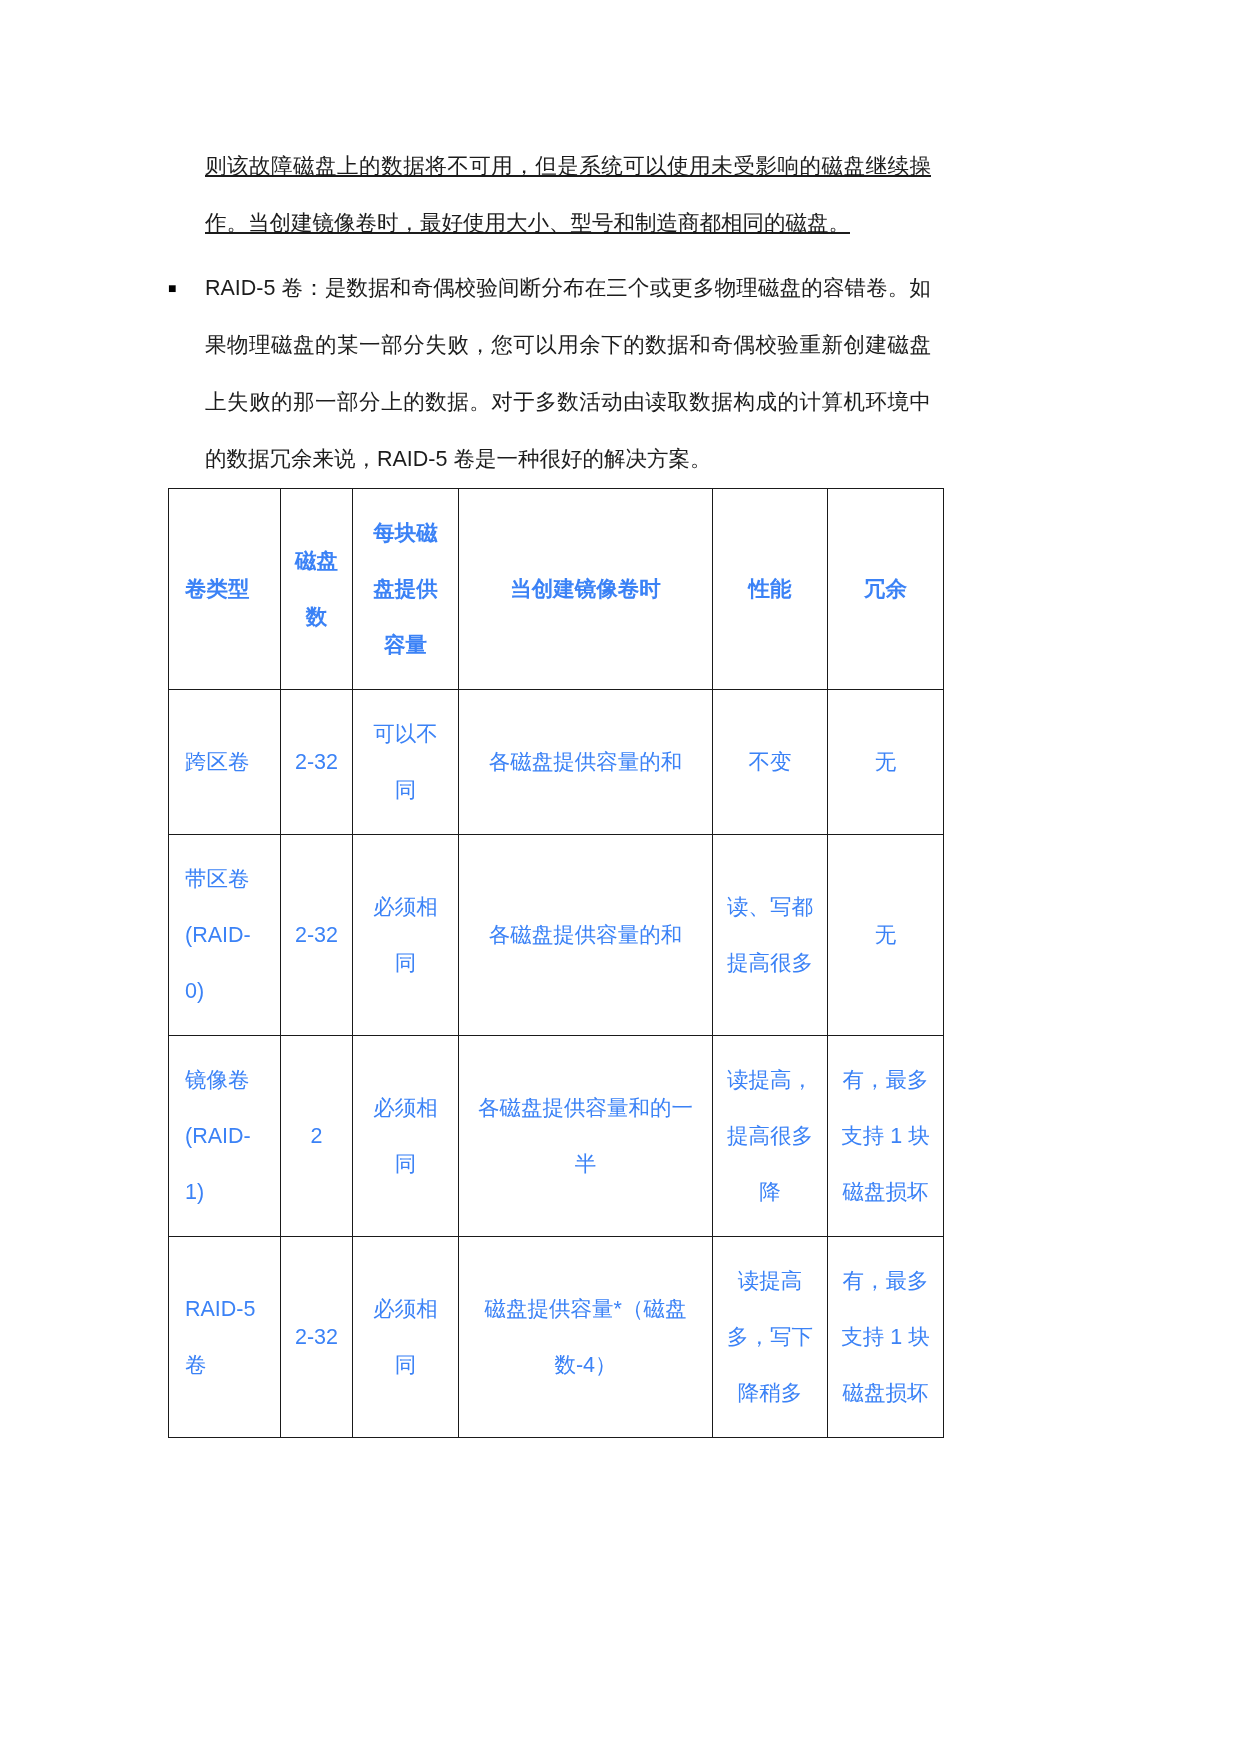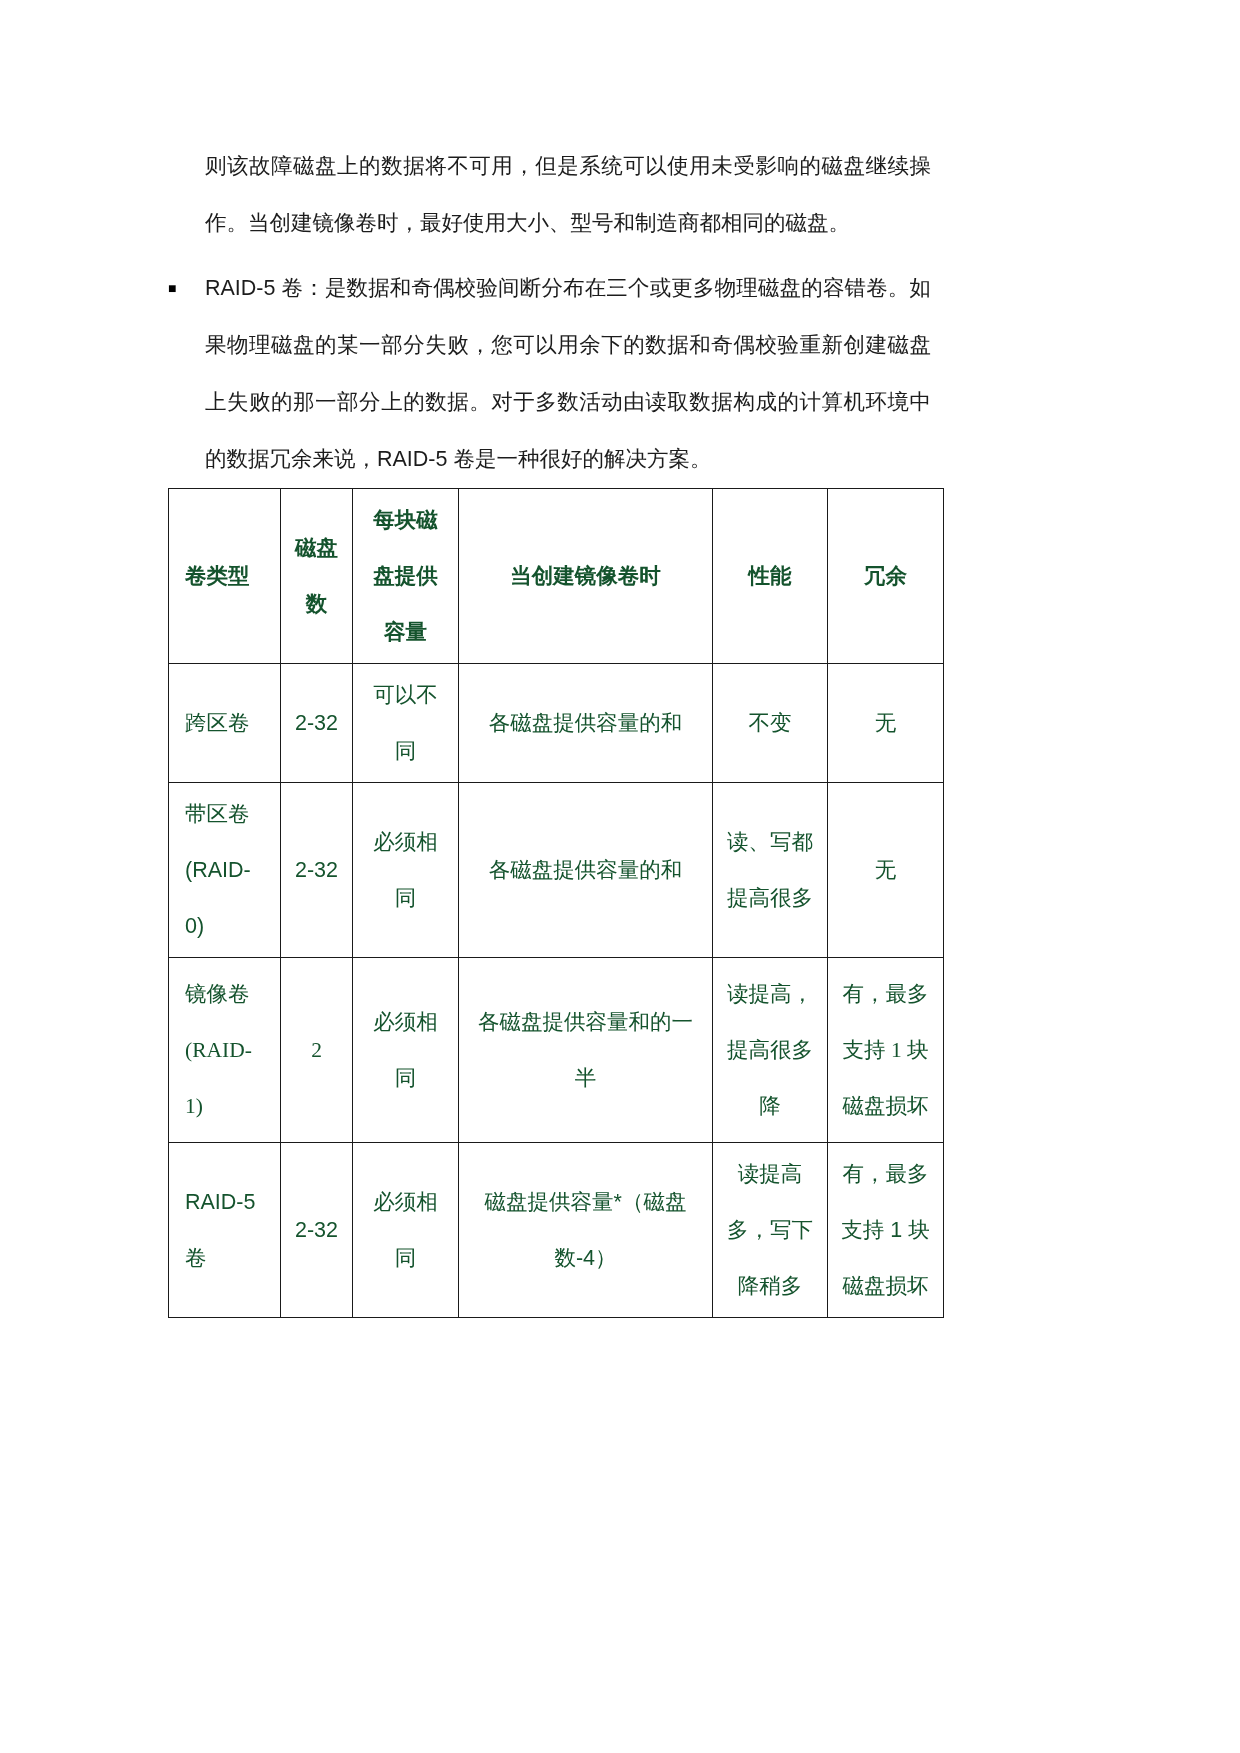--- a/index.html
+++ b/index.html
@@ -16,20 +16,21 @@
     position: absolute;
     left: 168px;
     top: 138px;
     width: 775px;
   }
   .para {
     margin: 0 12px 0 37px;
     font-size: 21.5px;
     line-height: 57px;
     text-align: justify;
+    text-decoration: underline;
   }
   .bullet {
     display: flex;
     margin-top: 8px;
   }
   .bullet .marker {
     flex: 0 0 37px;
     width: 37px;
     font-size: 14px;
     line-height: 57px;
@@ -48,30 +49,30 @@
     width: 775px;
     margin-top: 0;
   }
   table.raid th, table.raid td {
     border: 1.5px solid #1a1a1a;
     font-size: 21.5px;
     line-height: 56px;
     vertical-align: middle;
     text-align: center;
     white-space: pre-line;
-    padding: 3px 6px;
-    color: #14532d;
+    padding: 16px 6px;
+    color: #3b82f6;
     overflow: hidden;
   }
   table.raid th { font-weight: bold; }
   table.raid .c0 { text-align: left; padding-left: 16px; margin-left: 32px; }
   tr.r-header { height: 173px; }
   tr.r0 { height: 117px; }
   tr.r1 { height: 170px; }
-  tr.r2 { height: 185px; font-family: Liberation Serif, serif; }
+  tr.r2 { height: 185px; }
   tr.r3 { height: 170px; }
 </style>
 </head>
 <body>
 
 <div class="page">
   <div class="content">
 
     <p class="para">则该故障磁盘上的数据将不可用，但是系统可以使用未受影响的磁盘继续操作。当创建镜像卷时，最好使用大小、型号和制造商都相同的磁盘。</p>
 

